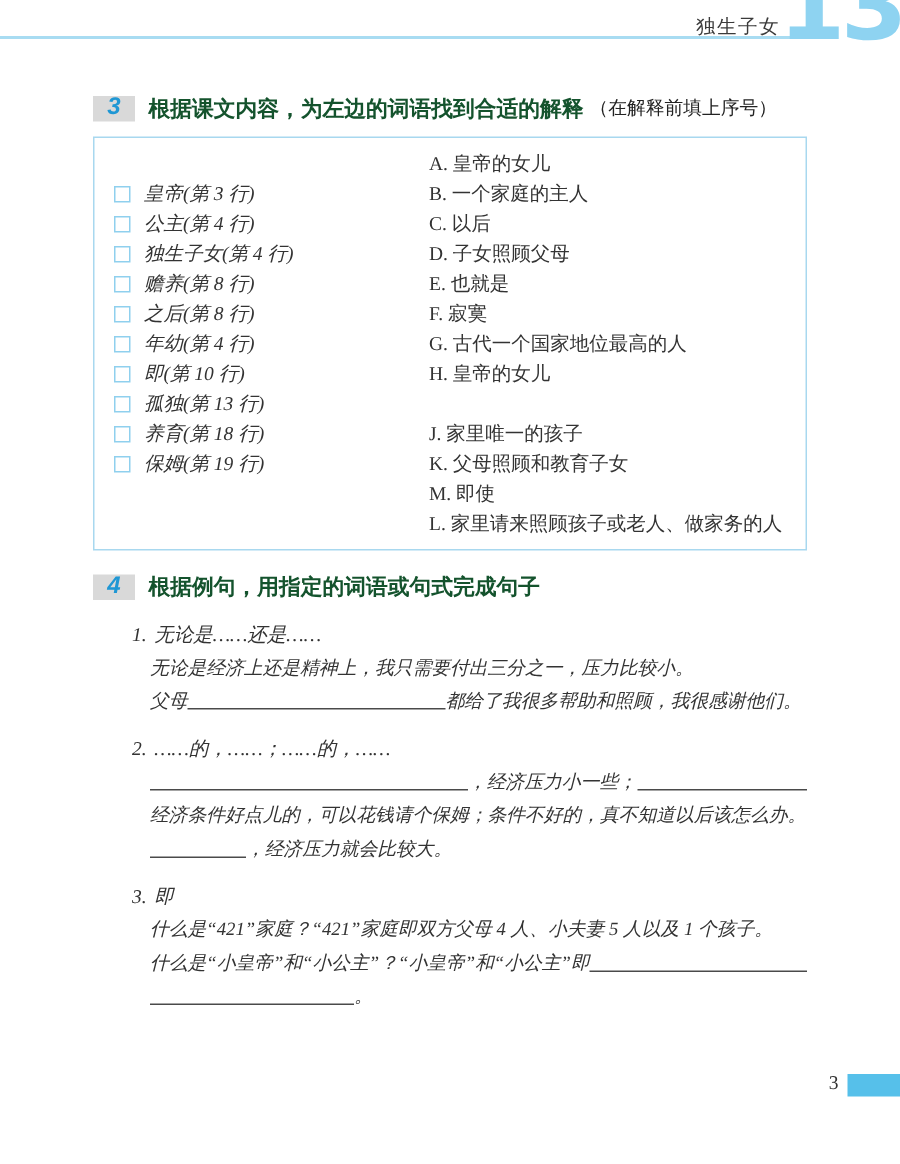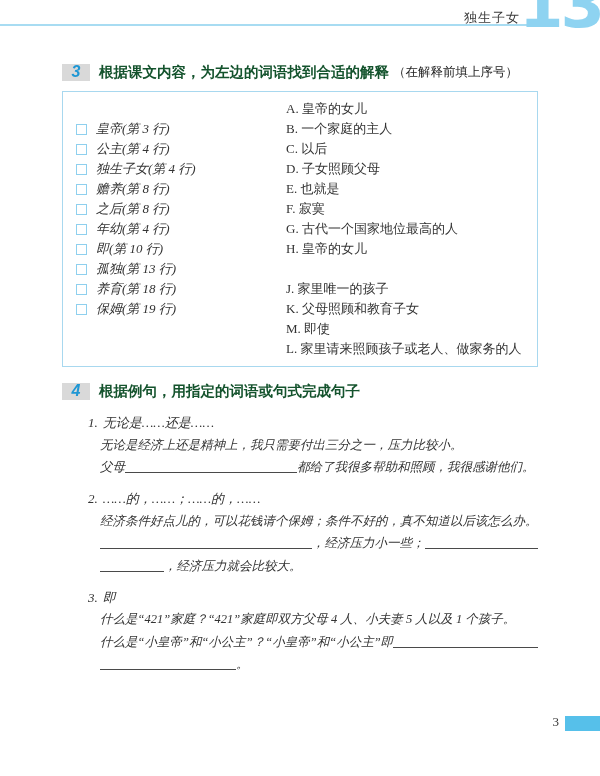--- a/index.html
+++ b/index.html
@@ -184,28 +184,28 @@
         </div>
         <div class="ex-line">
           <span class="seg-text">父母</span>
           <span class="seg-blank" style="width: 172px;"></span>
           <span class="seg-text">都给了我很多帮助和照顾，我很感谢他们。</span>
         </div>
       </div>
       <div class="exercise">
         <div class="ex-head"><span class="ex-num">2.</span><span class="ex-pattern">……的，……；……的，……</span></div>
         <div class="ex-line">
-          <span class="seg-text">经济条件好点儿的，可以花钱请个保姆；条件不好的，真不知道以后该怎么办。</span>
-        </div>
-        <div class="ex-line">
           <span class="seg-blank" style="width: 212px;"></span>
           <span class="seg-text">，经济压力小一些；</span>
           <span class="seg-blank fill"></span>
         </div>
         <div class="ex-line">
+          <span class="seg-text">经济条件好点儿的，可以花钱请个保姆；条件不好的，真不知道以后该怎么办。</span>
+        </div>
+        <div class="ex-line">
           <span class="seg-blank" style="width: 64px;"></span>
           <span class="seg-text">，经济压力就会比较大。</span>
         </div>
       </div>
       <div class="exercise">
         <div class="ex-head"><span class="ex-num">3.</span><span class="ex-pattern">即</span></div>
         <div class="ex-line">
           <span class="seg-text">什么是“421”家庭？“421”家庭即双方父母 4 人、小夫妻 5 人以及 1 个孩子。</span>
         </div>
         <div class="ex-line">

